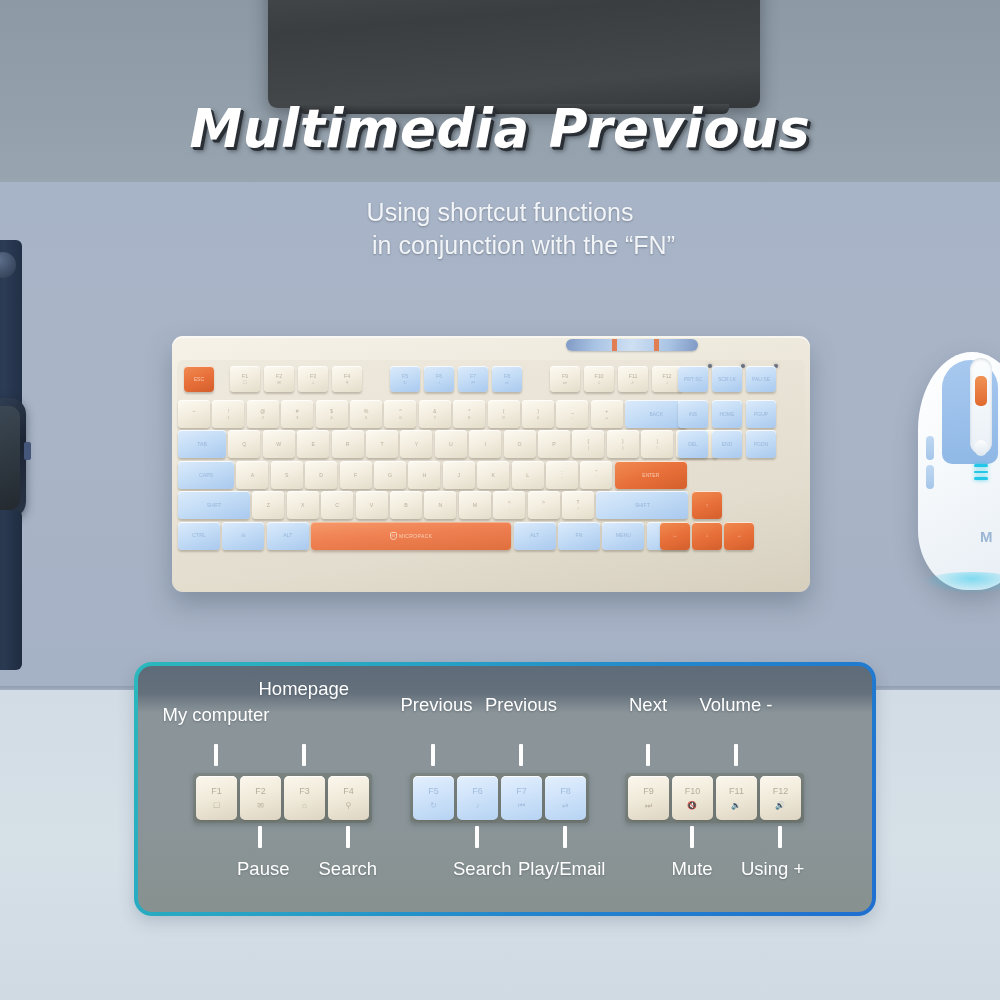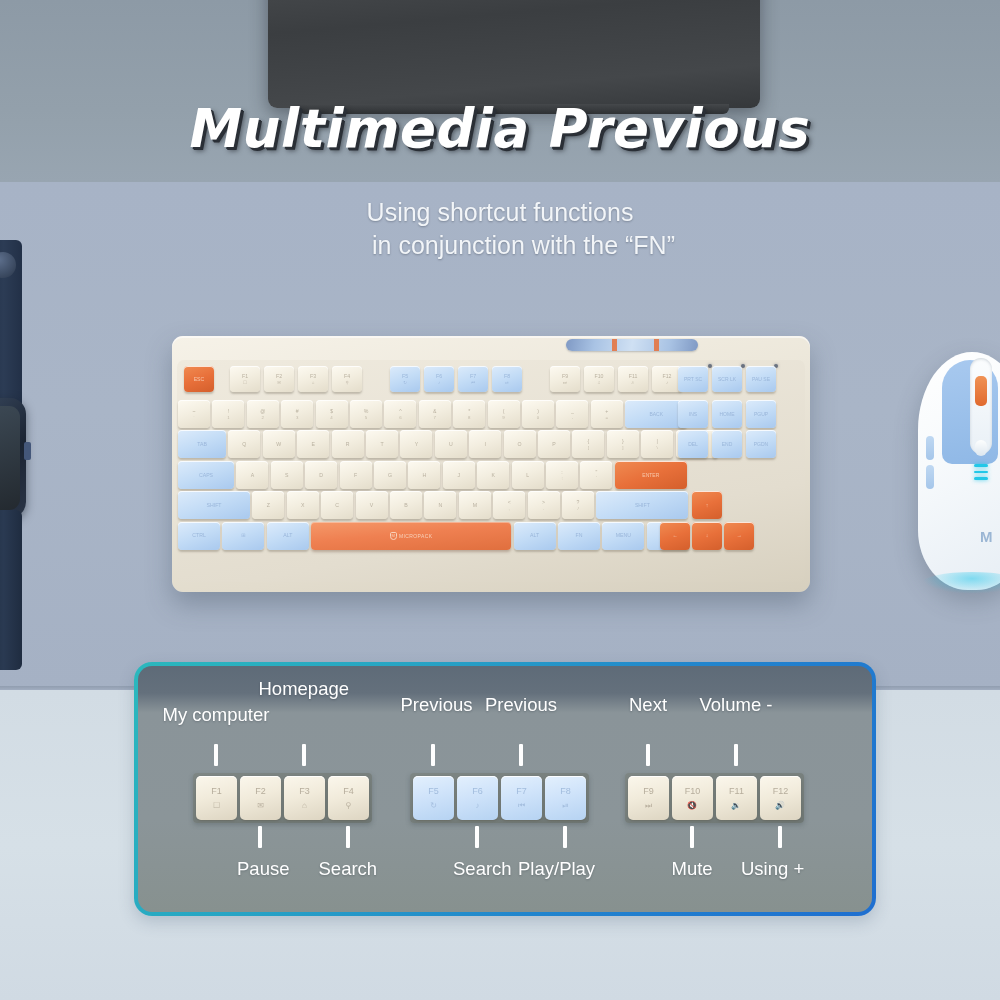--- a/index.html
+++ b/index.html
@@ -681,21 +681,21 @@
           <span class="glyph">⏯</span>
         </div>
       </div>
       <div class="cl-tick" style="left: 293px; top: 78px; height: 22px;"></div>
       <div class="cl-label" style="top: 28px; left: 262.5px;">Previous</div>
       <div class="cl-tick" style="left: 337px; top: 160px; height: 22px;"></div>
       <div class="cl-label" style="top: 192px; left: 315px;">Search</div>
       <div class="cl-tick" style="left: 381px; top: 78px; height: 22px;"></div>
       <div class="cl-label" style="top: 28px; left: 347px;">Previous</div>
       <div class="cl-tick" style="left: 425px; top: 160px; height: 22px;"></div>
-      <div class="cl-label" style="top: 192px; left: 380px;">Play/Play</div>
+      <div class="cl-label" style="top: 192px; left: 380px;">Play/Email</div>
       <div class="keygroup" style="left: 487px; top: 107px;">
         <div class="ckey">
           <span>F9</span>
           <span class="glyph">⏭</span>
         </div>
         <div class="ckey">
           <span>F10</span>
           <span class="glyph">🔇</span>
         </div>
         <div class="ckey">

